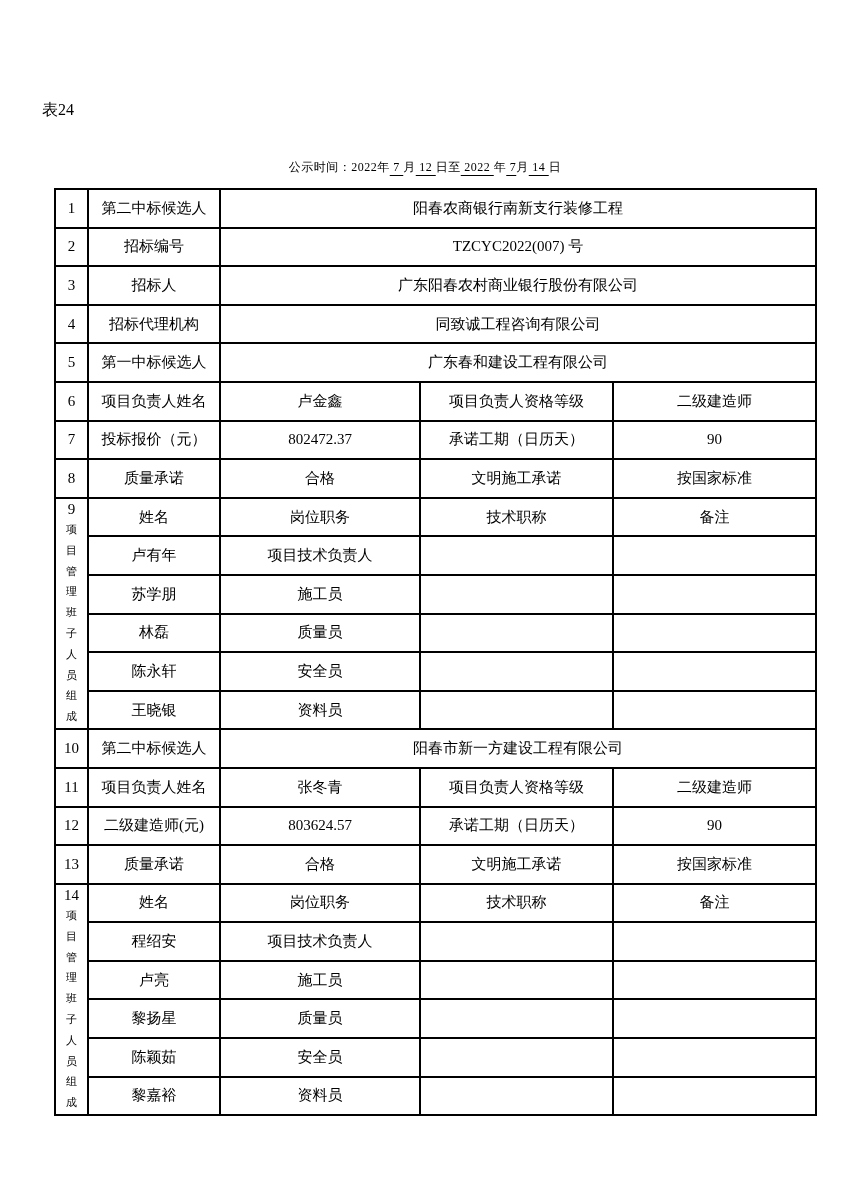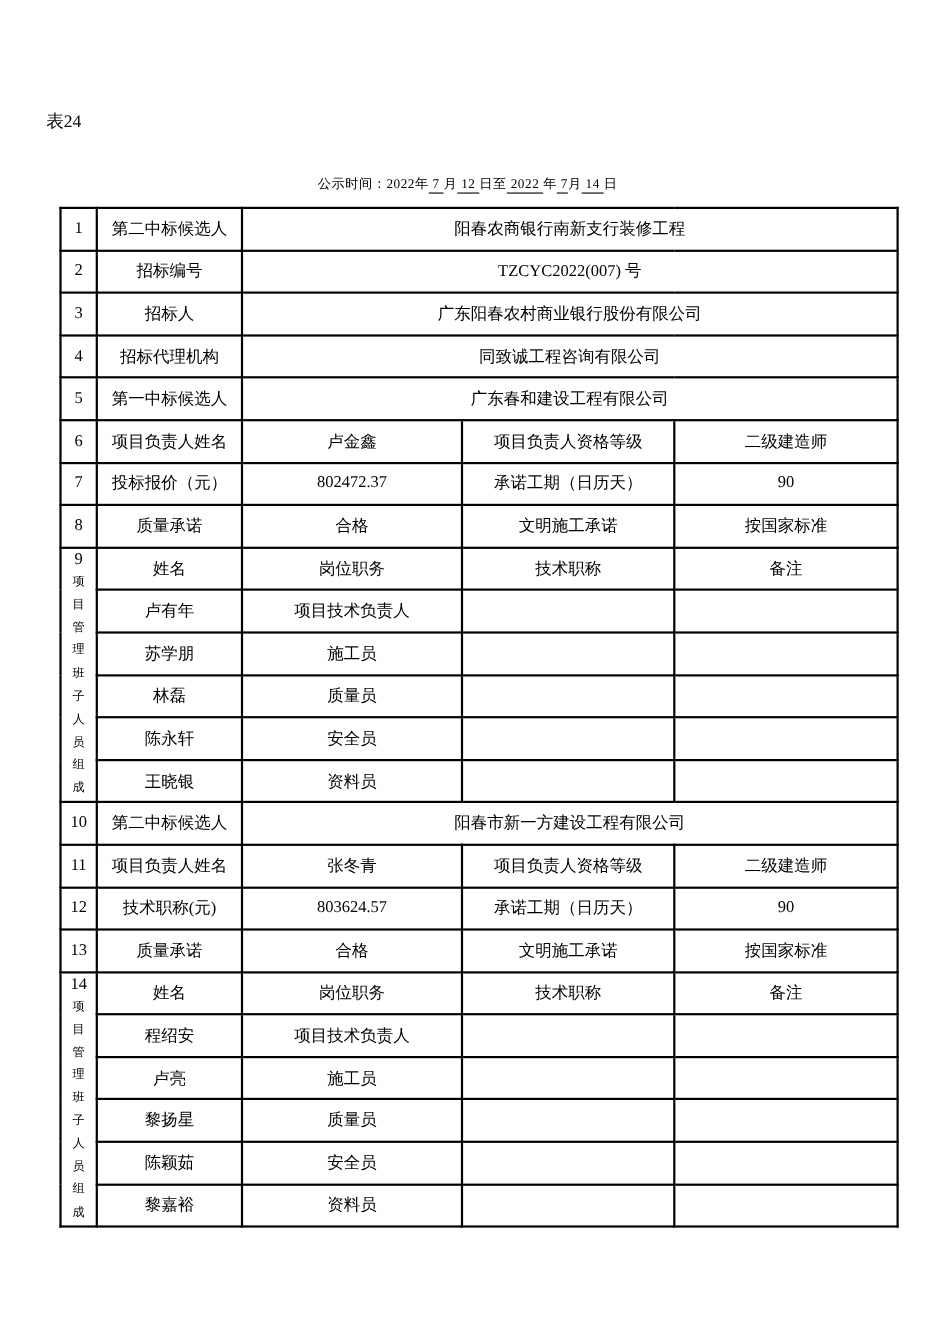--- a/index.html
+++ b/index.html
@@ -148,21 +148,21 @@
     </tr>
     <tr>
       <td class="no-cell">11</td>
       <td>项目负责人姓名</td>
       <td>张冬青</td>
       <td>项目负责人资格等级</td>
       <td>二级建造师</td>
     </tr>
     <tr>
       <td class="no-cell">12</td>
-      <td>技术职称(元)</td>
+      <td>二级建造师(元)</td>
       <td>803624.57</td>
       <td>承诺工期（日历天）</td>
       <td>90</td>
     </tr>
     <tr>
       <td class="no-cell">13</td>
       <td>质量承诺</td>
       <td>合格</td>
       <td>文明施工承诺</td>
       <td>按国家标准</td>

